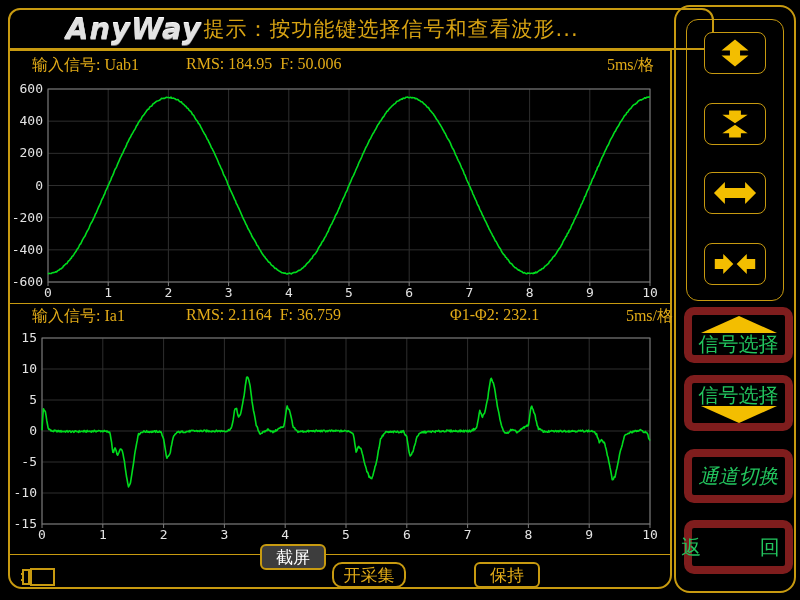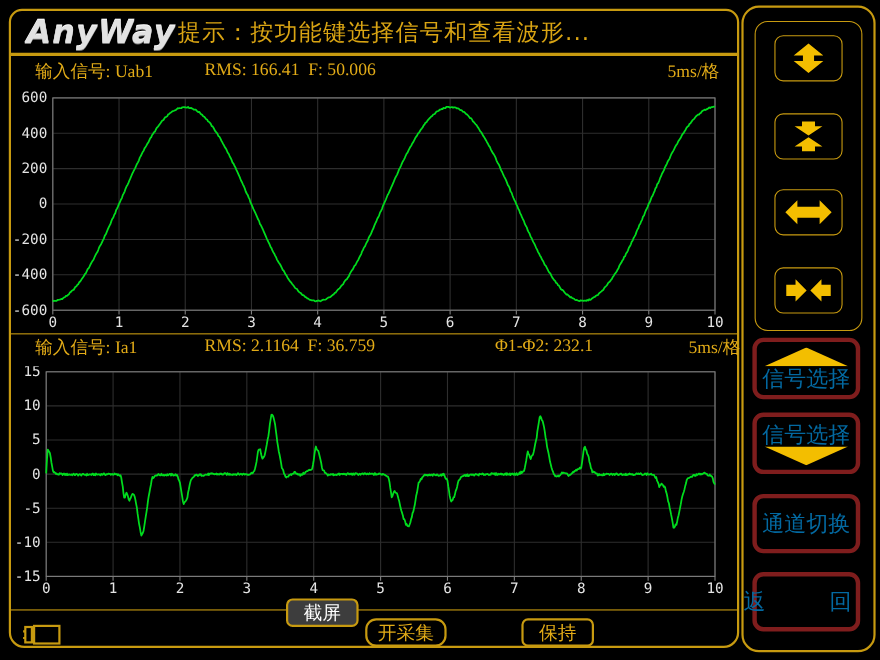--- a/index.html
+++ b/index.html
@@ -2,21 +2,21 @@
 <html><head>
 <meta charset="utf-8">
 <style>
   html,body{margin:0;padding:0;background:#000;}
   .screen{position:relative;width:800px;height:600px;background:#000;overflow:hidden;
           font-family:"DejaVu Sans",sans-serif;}
 
   
   .titlebar{position:absolute;left:8px;top:8px;width:660px;height:38px;
             border:2px solid #c79a10;border-radius:12px 12px 0 0;
-            display:flex;align-items:center;}
+            display:flex;align-items:center;padding-left:42px;}
   .logo{font-style:italic;font-weight:bold;font-size:29px;letter-spacing:1px;
         color:#e2e2e2;margin-left:14px;
         text-shadow:0 1px 0 #777,0 -1px 0 #fff;}
   .titletext{color:#d9a413;font-size:21px;margin-left:2px;letter-spacing:1px;}
 
   
   .main{position:absolute;left:8px;top:50px;width:660px;height:536px;
         border:2px solid #c79a10;border-top:1px solid #c79a10;
         border-radius:0 0 14px 14px;}
   .chart-header{position:absolute;left:0;width:100%;height:24px;color:#e2ab17;
@@ -42,46 +42,46 @@
 
   
   .rightpanel{position:absolute;left:674px;top:5px;width:118px;height:584px;
               border:2px solid #c79a10;border-radius:16px;}
   .zoomgroup{position:absolute;left:10px;top:12px;width:96px;height:280px;
              border:1px solid #c79a10;border-radius:12px;}
   .zoom-btn{position:absolute;left:28px;width:60px;height:40px;
             border:1px solid #c79a10;border-radius:8px;background:#000;
             display:flex;align-items:center;justify-content:center;cursor:pointer;}
   .zb0{top:25px;} .zb1{top:96px;} .zb2{top:165px;} .zb3{top:236px;}
-  .menu-btn{position:absolute;left:8px;width:98px;border:4px solid #7f1d1d;
-            border-radius:10px;background:#000;color:#0369a1;
+  .menu-btn{position:absolute;left:8px;width:109px;border:8px solid #7f1d1d;
+            border-radius:10px;background:#000;color:#22c55e;
             display:flex;flex-direction:column;align-items:center;justify-content:center;
             cursor:pointer;box-sizing:border-box;}
   .mb0{top:300px;height:56px;} .mb1{top:368px;height:56px;}
-  .mb2{top:442px;height:54px;} .mb3{top:513px;height:54px;}
+  .mb2{top:442px;height:54px;font-style:italic;} .mb3{top:513px;height:54px;}
   .menu-btn .lbl{font-size:20px;line-height:22px;}
   .spread{letter-spacing:26px;white-space:pre;margin-left:10px;}
   .tri{display:block;}
   .gold-fill{fill:#f3be00;}
 </style>
 </head>
 <body>
 
 <div class="screen">
 
   <div class="titlebar">
     <span class="logo">AnyWay</span>
     <span class="titletext">提示：按功能键选择信号和查看波形...</span>
   </div>
 
   <div class="main">
 
     <div class="chart-header h1">
       <span class="sig">输入信号: Uab1</span>
-      <span class="met">RMS: 166.41  F: 50.006</span>
+      <span class="met">RMS: 184.95  F: 50.006</span>
       <span class="tb">5ms/格</span>
     </div>
     <svg id="chart1" class="csvg" width="660" height="222" viewBox="0 0 660 222">
         <line x1="38" y1="8" x2="38" y2="201" stroke="#2e2e2e" stroke-width="1"></line>
         <line x1="98.2" y1="8" x2="98.2" y2="201" stroke="#2e2e2e" stroke-width="1"></line>
         <line x1="158.4" y1="8" x2="158.4" y2="201" stroke="#2e2e2e" stroke-width="1"></line>
         <line x1="218.6" y1="8" x2="218.6" y2="201" stroke="#2e2e2e" stroke-width="1"></line>
         <line x1="278.8" y1="8" x2="278.8" y2="201" stroke="#2e2e2e" stroke-width="1"></line>
         <line x1="339" y1="8" x2="339" y2="201" stroke="#2e2e2e" stroke-width="1"></line>
         <line x1="399.2" y1="8" x2="399.2" y2="201" stroke="#2e2e2e" stroke-width="1"></line>

